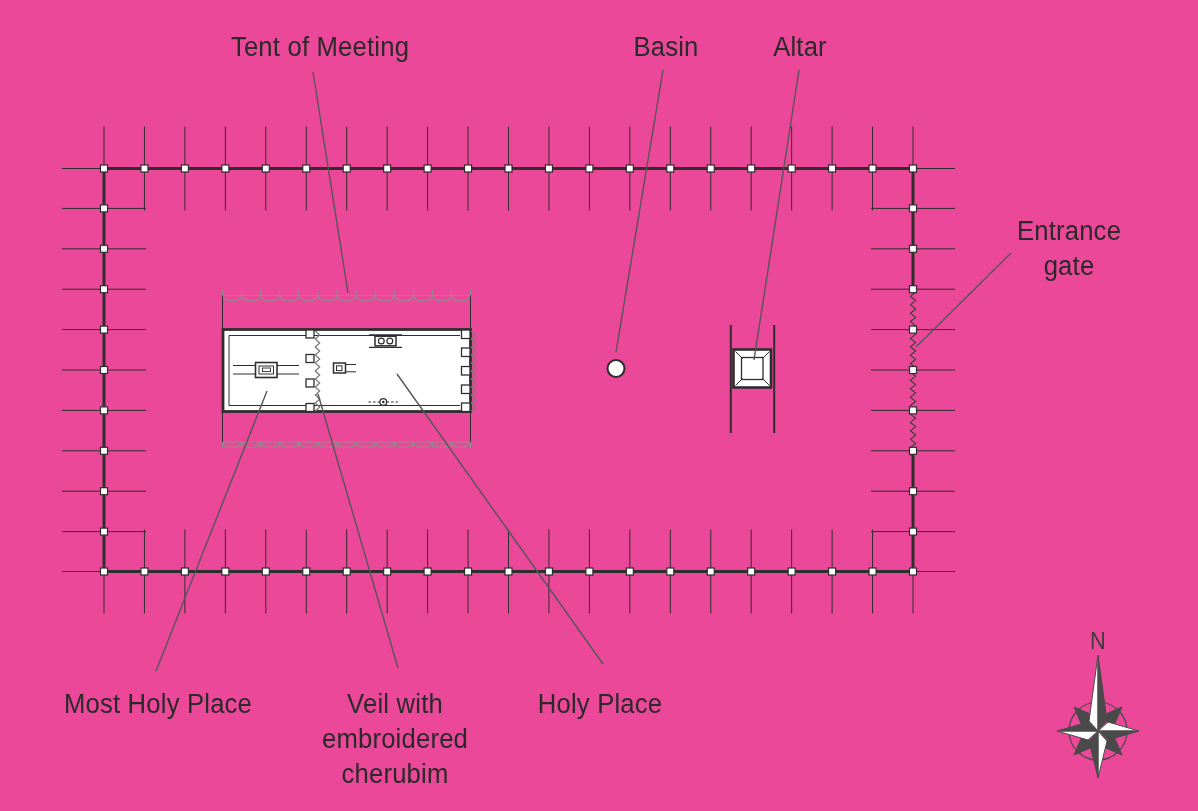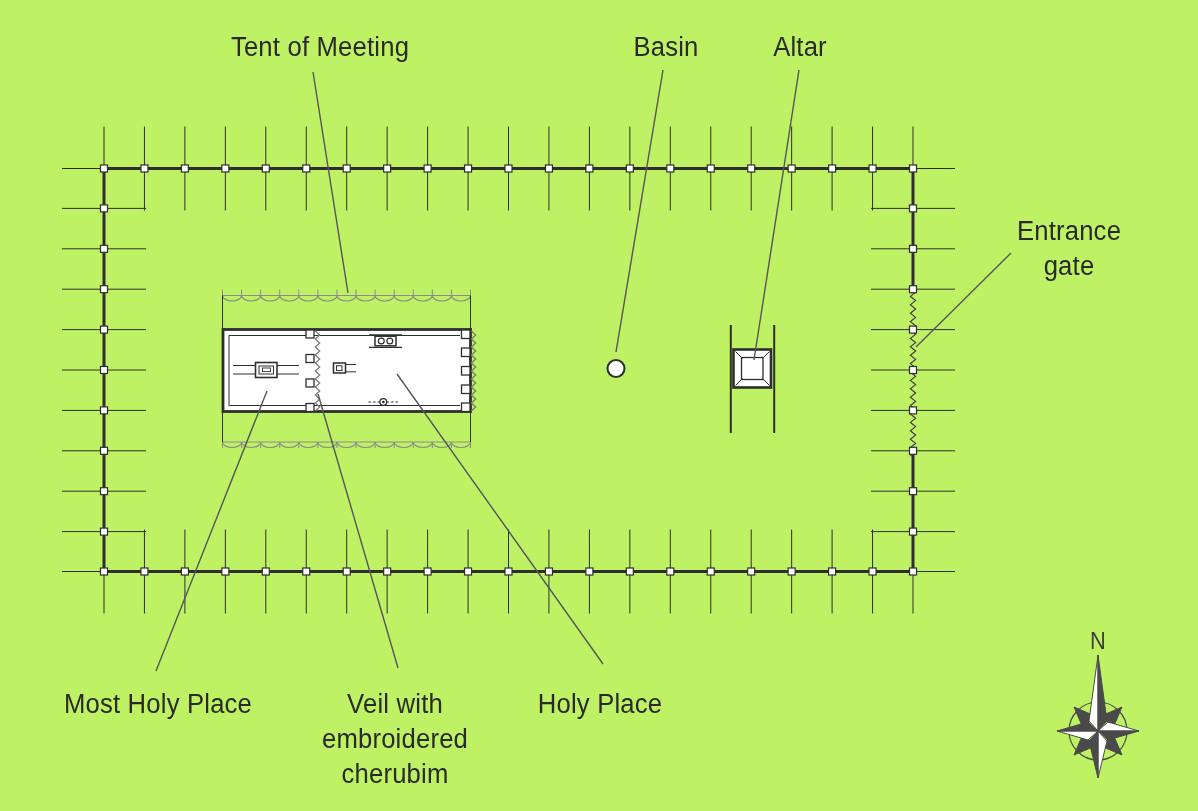--- a/index.html
+++ b/index.html
@@ -1,17 +1,17 @@
 <!DOCTYPE html>
 <html><head>
 <meta charset="utf-8">
 <style>
   html,body{margin:0;padding:0;background:#fff;}
   .stage{
-    position:relative;width:1198px;height:811px;background:#bef264;overflow:hidden;
+    position:relative;width:1198px;height:811px;background:#ec4899;overflow:hidden;
     font-family:"Liberation Sans", sans-serif;
   }
   svg{position:absolute;left:0;top:0;}
   .label{
     position:absolute;color:#2a2a2a;font-size:27px;line-height:35px;
     text-align:center;white-space:nowrap;
     transform:translateX(-50%) scaleX(.95);
     letter-spacing:.2px;
   }
   .compass-n{font-size:23px;color:#3e3e3e;line-height:23px;}

